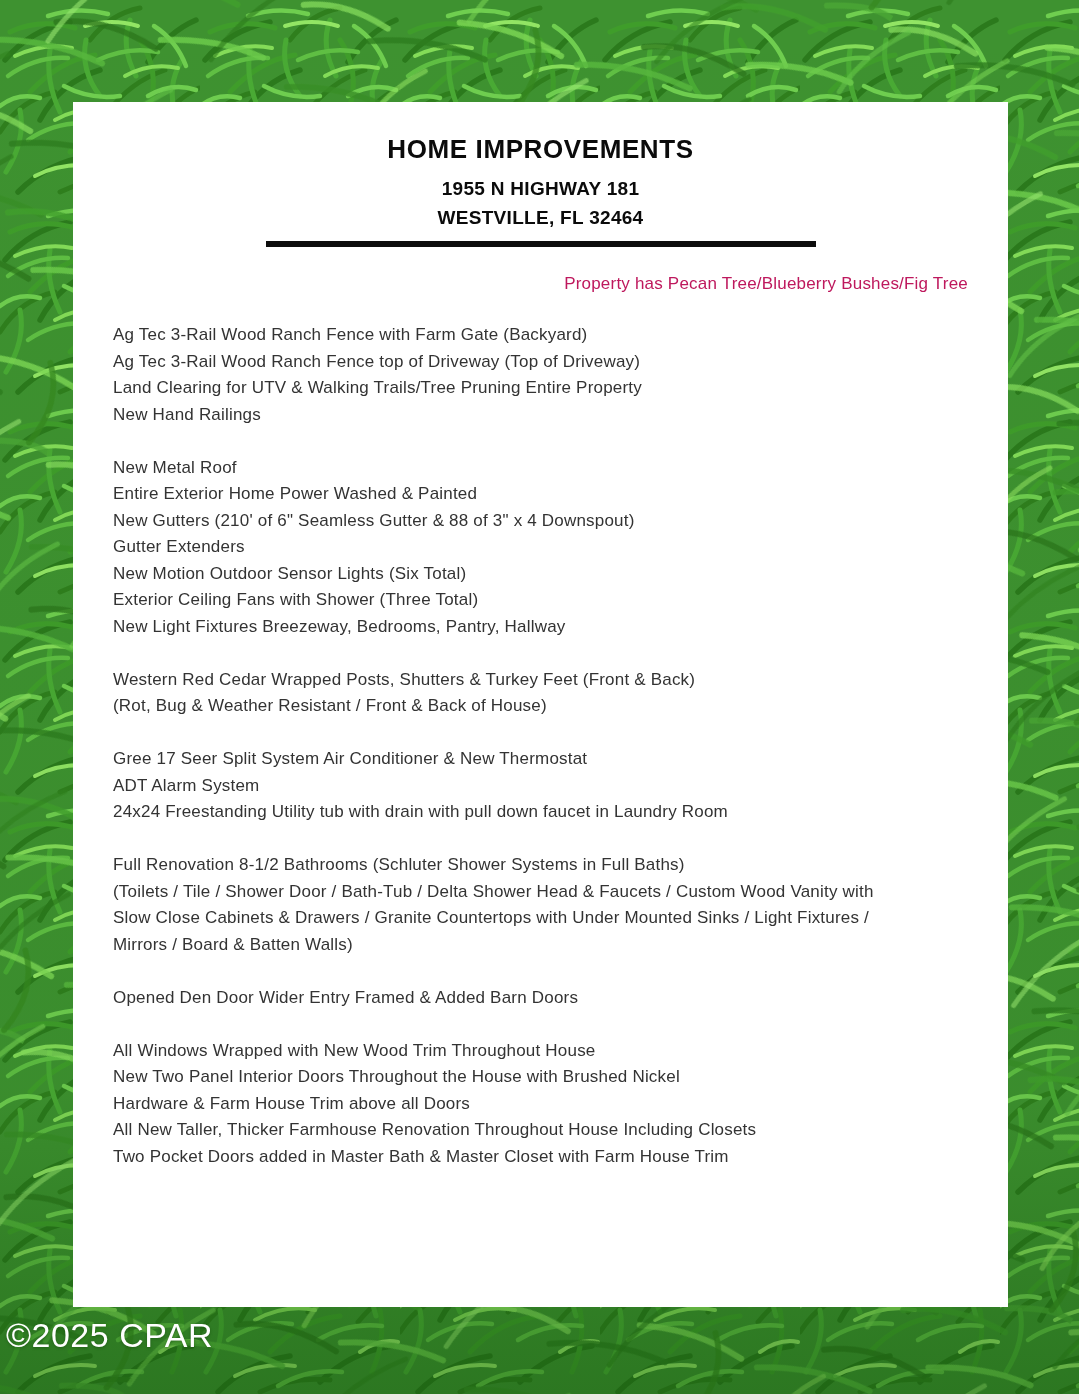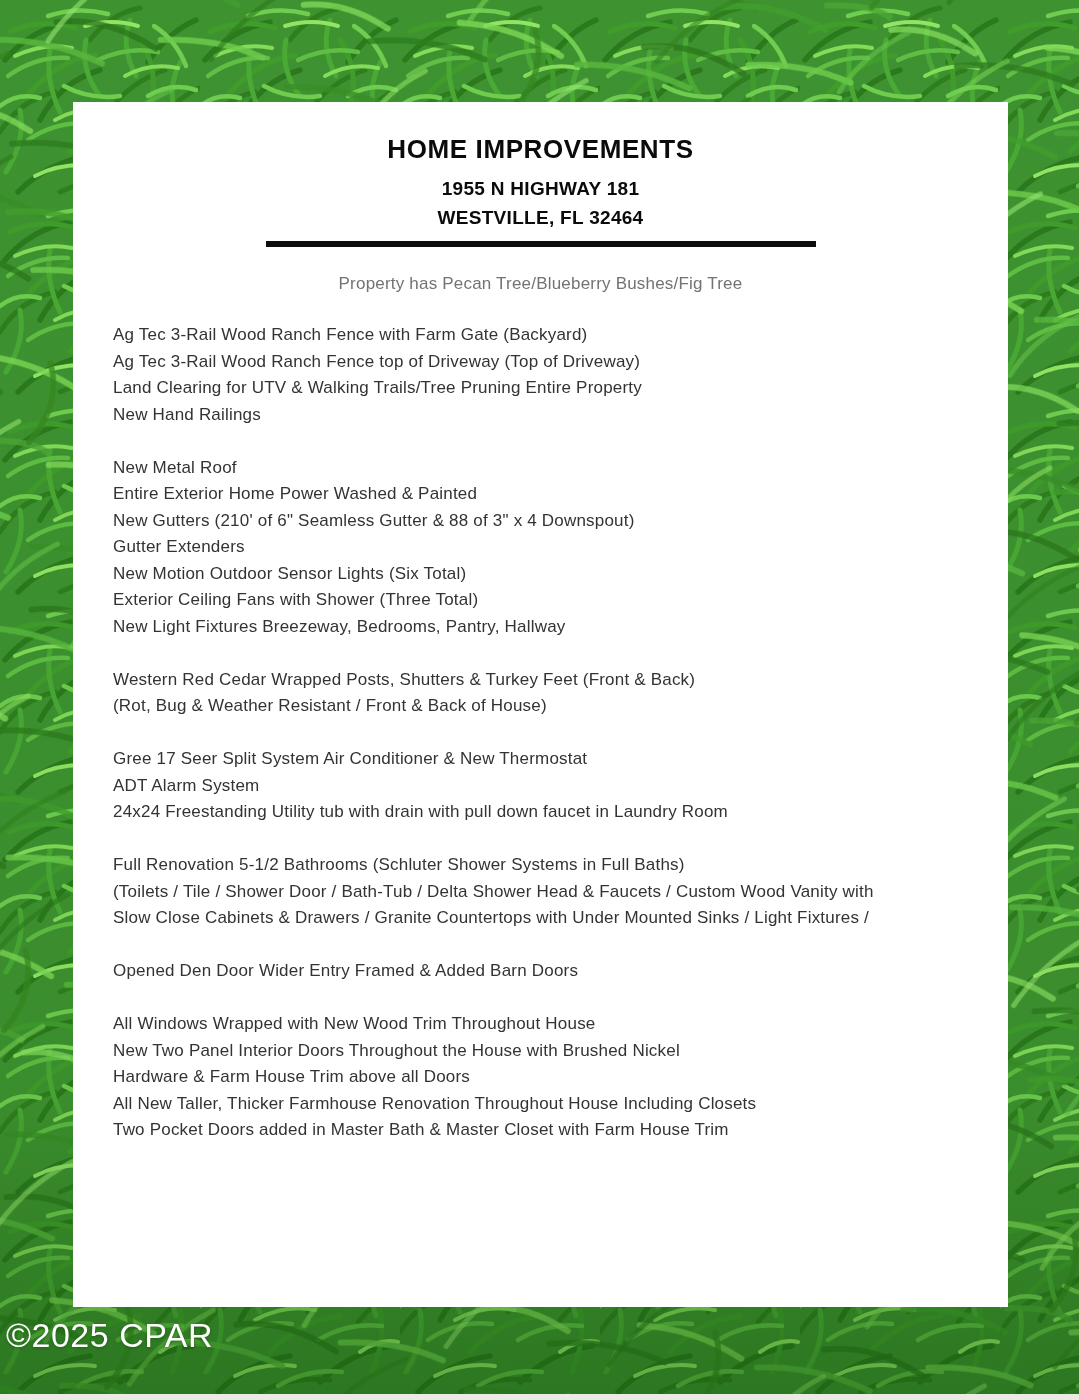--- a/index.html
+++ b/index.html
@@ -42,24 +42,24 @@
   }
   .addr-1 { margin-top: 8px; text-align: center; }
   .rule {
     margin: 9px auto 0 auto;
     width: 550px;
     height: 6px;
     background: #0d0d0d;
   }
   .intro {
     margin-top: 25px;
-    text-align: center;
+    text-align: right;
     font-size: 17px;
     line-height: 23px;
-    color: #737373;
+    color: #be185d;
     letter-spacing: 0.2px;
   }
   .body-list { margin-top: 27px; }
   .body-line {
     font-size: 17px;
     line-height: 26.5px;
     white-space: nowrap;
     color: #333333;
     letter-spacing: 0.2px;
   }
@@ -221,26 +221,27 @@
         <div class="body-line">&nbsp;</div>
 
         <div class="body-line">Gree 17 Seer Split System Air Conditioner &amp; New Thermostat</div>
 
         <div class="body-line">ADT Alarm System</div>
 
         <div class="body-line">24x24 Freestanding Utility tub with drain with pull down faucet in Laundry Room</div>
 
         <div class="body-line">&nbsp;</div>
 
-        <div class="body-line">Full Renovation 5-1/2 Bathrooms (Schluter Shower Systems in Full Baths)</div>
+        <div class="body-line">Full Renovation 8-1/2 Bathrooms (Schluter Shower Systems in Full Baths)</div>
 
         <div class="body-line">(Toilets / Tile / Shower Door / Bath-Tub / Delta Shower Head &amp; Faucets / Custom Wood Vanity with</div>
 
         <div class="body-line">Slow Close Cabinets &amp; Drawers / Granite Countertops with Under Mounted Sinks / Light Fixtures /</div>
 
+        <div class="body-line">Mirrors / Board &amp; Batten Walls)</div>
 
         <div class="body-line">&nbsp;</div>
 
         <div class="body-line">Opened Den Door Wider Entry Framed &amp; Added Barn Doors</div>
 
         <div class="body-line">&nbsp;</div>
 
         <div class="body-line">All Windows Wrapped with New Wood Trim Throughout House</div>
 
         <div class="body-line">New Two Panel Interior Doors Throughout the House with Brushed Nickel</div>

